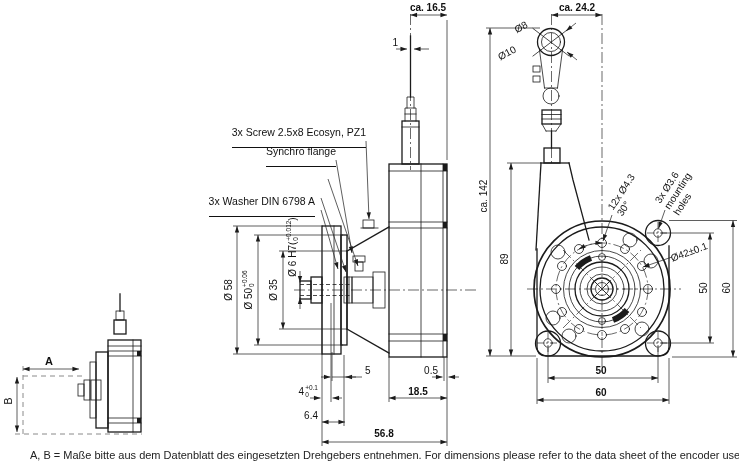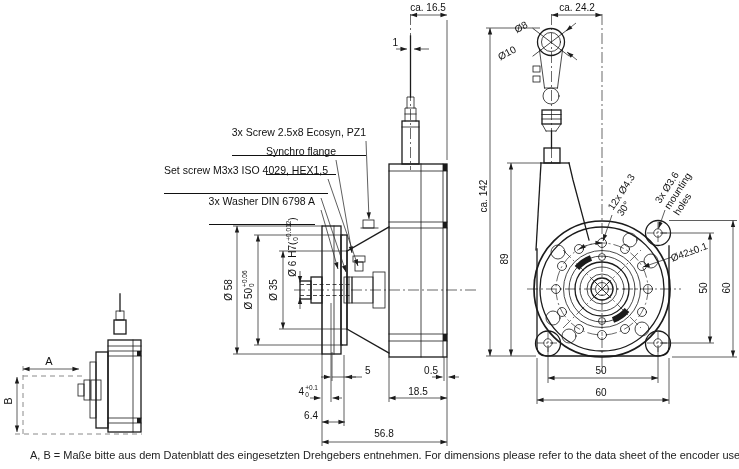--- a/index.html
+++ b/index.html
@@ -11,23 +11,23 @@
   .th{fill:none;stroke:#1b1b1b;stroke-width:0.8;stroke-linecap:square;}
   .dm{fill:none;stroke:#2a2a2a;stroke-width:0.75;}
   .cl{fill:none;stroke:#2a2a2a;stroke-width:0.7;stroke-dasharray:11 3 2 3;}
   .cs{fill:none;stroke:#2a2a2a;stroke-width:0.7;stroke-dasharray:7 2 2 2;}
   .hd{fill:none;stroke:#1b1b1b;stroke-width:0.8;stroke-dasharray:4 2.5;}
   .ds{fill:none;stroke:#8a8a8a;stroke-width:1;stroke-dasharray:5 4;}
   .fl{fill:#1b1b1b;stroke:none;}
   .wd{fill:none;stroke:#1b1b1b;stroke-width:6;}
   .t{position:absolute;font-size:10px;color:#111;white-space:nowrap;line-height:1.12;}
   .co{font-size:10.5px;}
-  .u{border-bottom:1px solid #111;padding-bottom:16px;}
+  .u{border-bottom:1px solid #111;padding-bottom:8px;}
   .ra{text-align:right;}
-  .c{transform:translate(-50%,0);}
+  .c{transform:translate(-50%,0);font-weight:bold;}
   .r{transform:translate(-50%,-50%) rotate(-90deg);display:flex;align-items:center;}
   .row{display:flex;align-items:center;}
   .tol{display:inline-flex;flex-direction:column;font-size:6.5px;line-height:6.8px;margin-left:1px;text-align:left;}
   .cap{font-size:11px;color:#222;}
 </style>
 </head>
 <body>
 
 <div id="stage">
 
@@ -272,21 +272,20 @@
       <line class="dm" x1="612" y1="215" x2="603" y2="241" marker-end="url(#ar)"></line>
       <line class="dm" x1="665" y1="210" x2="658.5" y2="228.5" marker-end="url(#ar)"></line>
       <line class="dm" x1="672" y1="257" x2="643" y2="267" marker-end="url(#ar)"></line>
       <path class="dm" d="M579,249 A46,46 0 0 1 602,243" marker-start="url(#ar)" marker-end="url(#ar)"></path>
     </g>
   </g>
 </svg>
 
 <div class="t co u ra" style="right:373px;top:127px">3x Screw 2.5x8 Ecosyn, PZ1</div>
 <div class="t co u ra" style="right:403px;top:146px">Synchro flange</div>
-<div class="t co u ra" style="right:411px;top:165px">Set screw M3x3 ISO 4029, HEX1,5</div>
 <div class="t co u ra" style="right:424px;top:196px">3x Washer DIN 6798 A</div>
 
 <div class="t c" style="left:428px;top:2px">ca. 16.5</div>
 <div class="t ra" style="right:341px;top:37px">1</div>
 <div class="t c" style="left:577px;top:2px">ca. 24.2</div>
 <div class="t" style="left:521px;top:27px;transform:translate(-50%,-50%) rotate(-28deg)">Ø8</div>
 <div class="t" style="left:507px;top:53px;transform:translate(-50%,-50%) rotate(-28deg)">Ø10</div>
 
 <div class="t r" style="left:484px;top:196px">ca. 142</div>
 <div class="t r" style="left:505px;top:259px">89</div>

